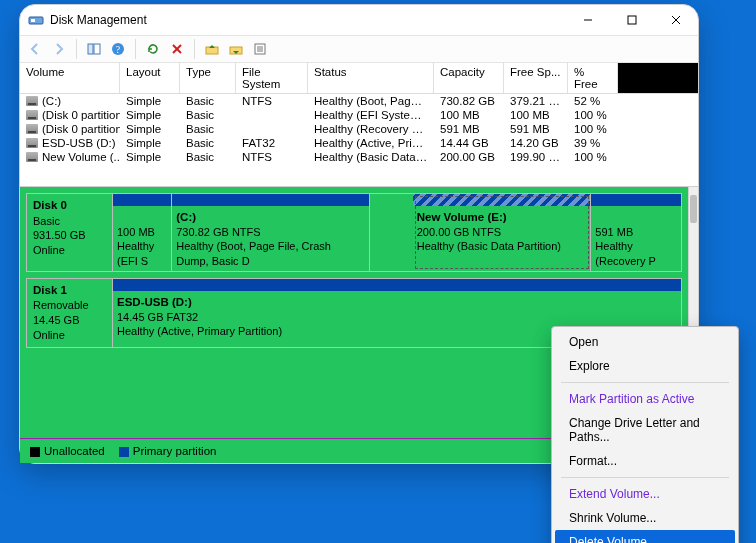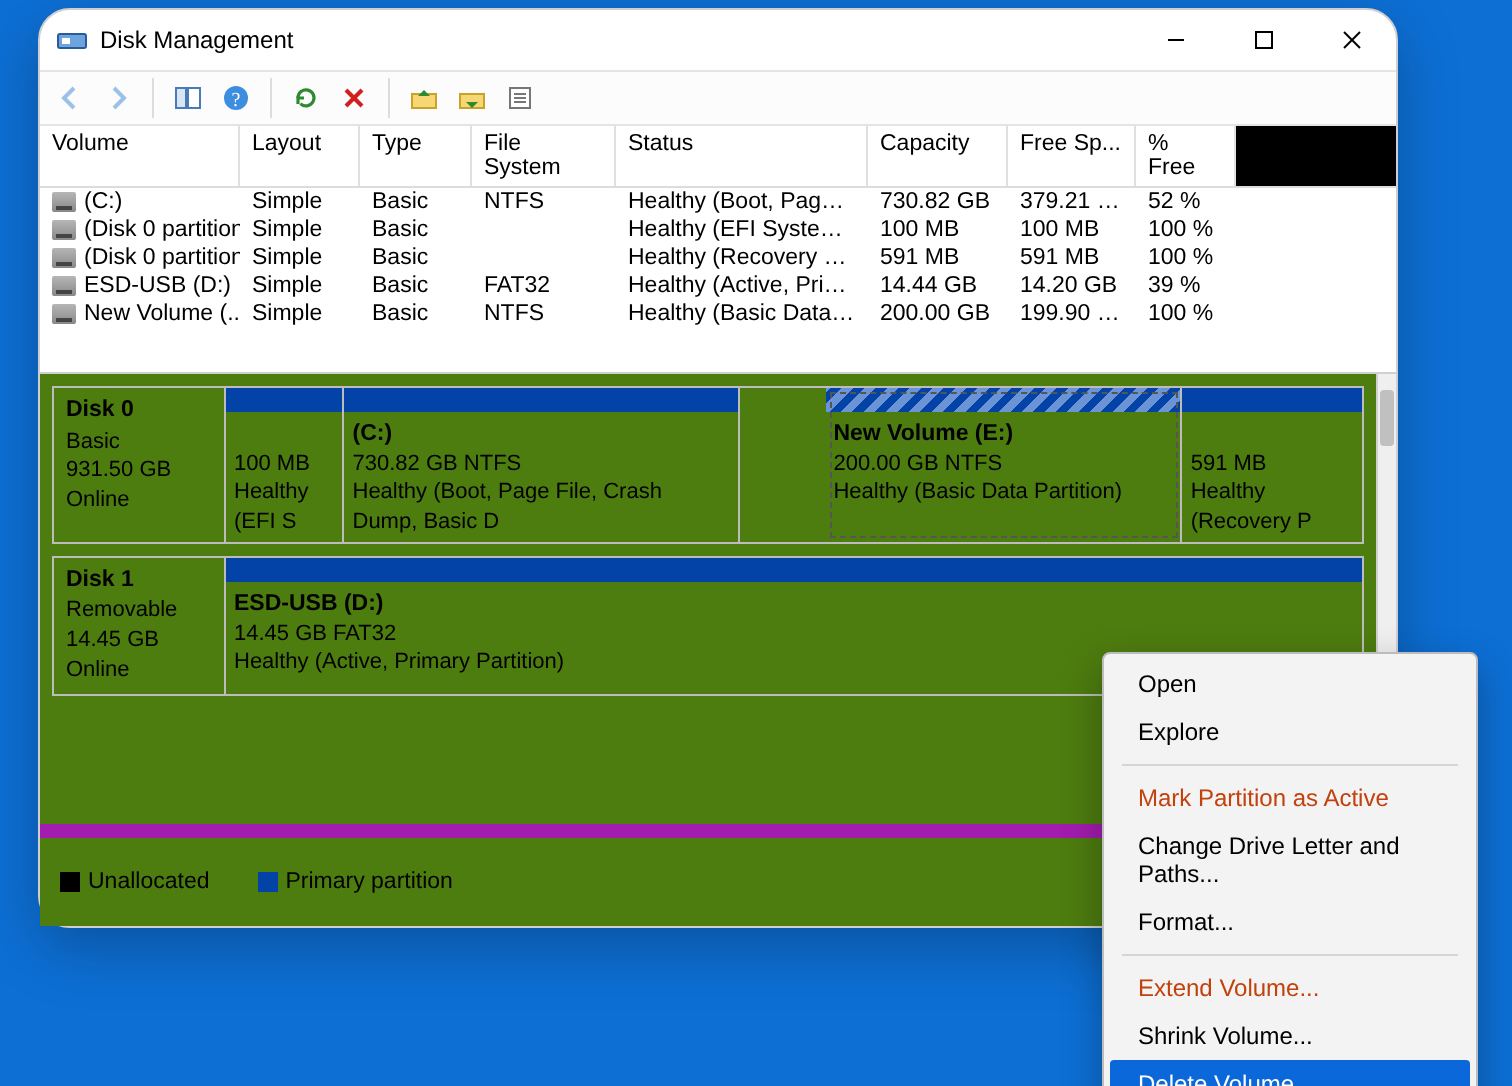--- a/index.html
+++ b/index.html
@@ -93,21 +93,21 @@
   .row div { padding: 1px 6px; white-space: nowrap; overflow: hidden; text-overflow: ellipsis; }
   .row .volcell { display: flex; align-items: center; gap: 4px; }
   .drive-glyph { width: 12px; height: 10px; background: linear-gradient(#b6b6b6,#888); border-radius: 1px; flex-shrink: 0; position: relative; }
   .drive-glyph::after { content:""; position:absolute; left:2px; right:2px; bottom:1px; height:2px; background:#444; }
   
   .graphwrap {
     border-top: 1px solid #cfcfcf;
     flex: 1;
     overflow: hidden;
     display: flex; flex-direction: column;
-    background: #4d7c0f;
+    background: #22c55e;
   }
   .diskrow {
     display: flex;
     border: 1px solid #bcbcbc;
     margin: 6px 6px 0 6px;
     min-height: 66px;
   }
   .disklabel {
     width: 86px;
     border-right: 1px solid #bcbcbc;
@@ -140,43 +140,43 @@
     background: #efefef;
     border-left: 1px solid #d0d0d0;
     position: relative;
   }
   .scrollhint::before {
     content:""; position:absolute; left:1px; right:1px; top:8px; height:28px;
     background:#c0c0c0; border-radius:2px;
   }
   
   .legend {
-    border-top: 7px solid #a21caf;
-    padding: 16px 10px;
+    border-top: 1px solid #a21caf;
+    padding: 6px 10px;
     font-size: 11.5px;
-    display: flex; gap: 24px; align-items: center;
+    display: flex; gap: 14px; align-items: center;
   }
   .swatch { display:inline-block; width:10px; height:10px; margin-right:4px; vertical-align:middle; }
   .swatch.black { background:#000; }
   .swatch.blue { background:#0343a7; }
   
   .ctxmenu {
     position: absolute;
     left: 551px; top: 326px;
     width: 188px;
     background: #f3f3f3;
     border: 1px solid #bcbcbc;
     border-radius: 4px;
     box-shadow: 0 8px 20px rgba(0,0,0,.3);
     padding: 3px;
     font-size: 12px;
     z-index: 50;
   }
   .ctxitem { padding: 5px 14px; border-radius: 2px; }
-  .ctxitem.disabled { color: #c2410c; }
+  .ctxitem.disabled { color: #6d28d9; }
   .ctxitem.highlight { background: #0a68da; color: #fff; }
   .ctxsep { height: 1px; background: #d6d6d6; margin: 4px 6px; }
 </style>
 </head>
 <body>
 
 <div class="window">
 
   <div class="titlebar">
     <span class="app-icon">

